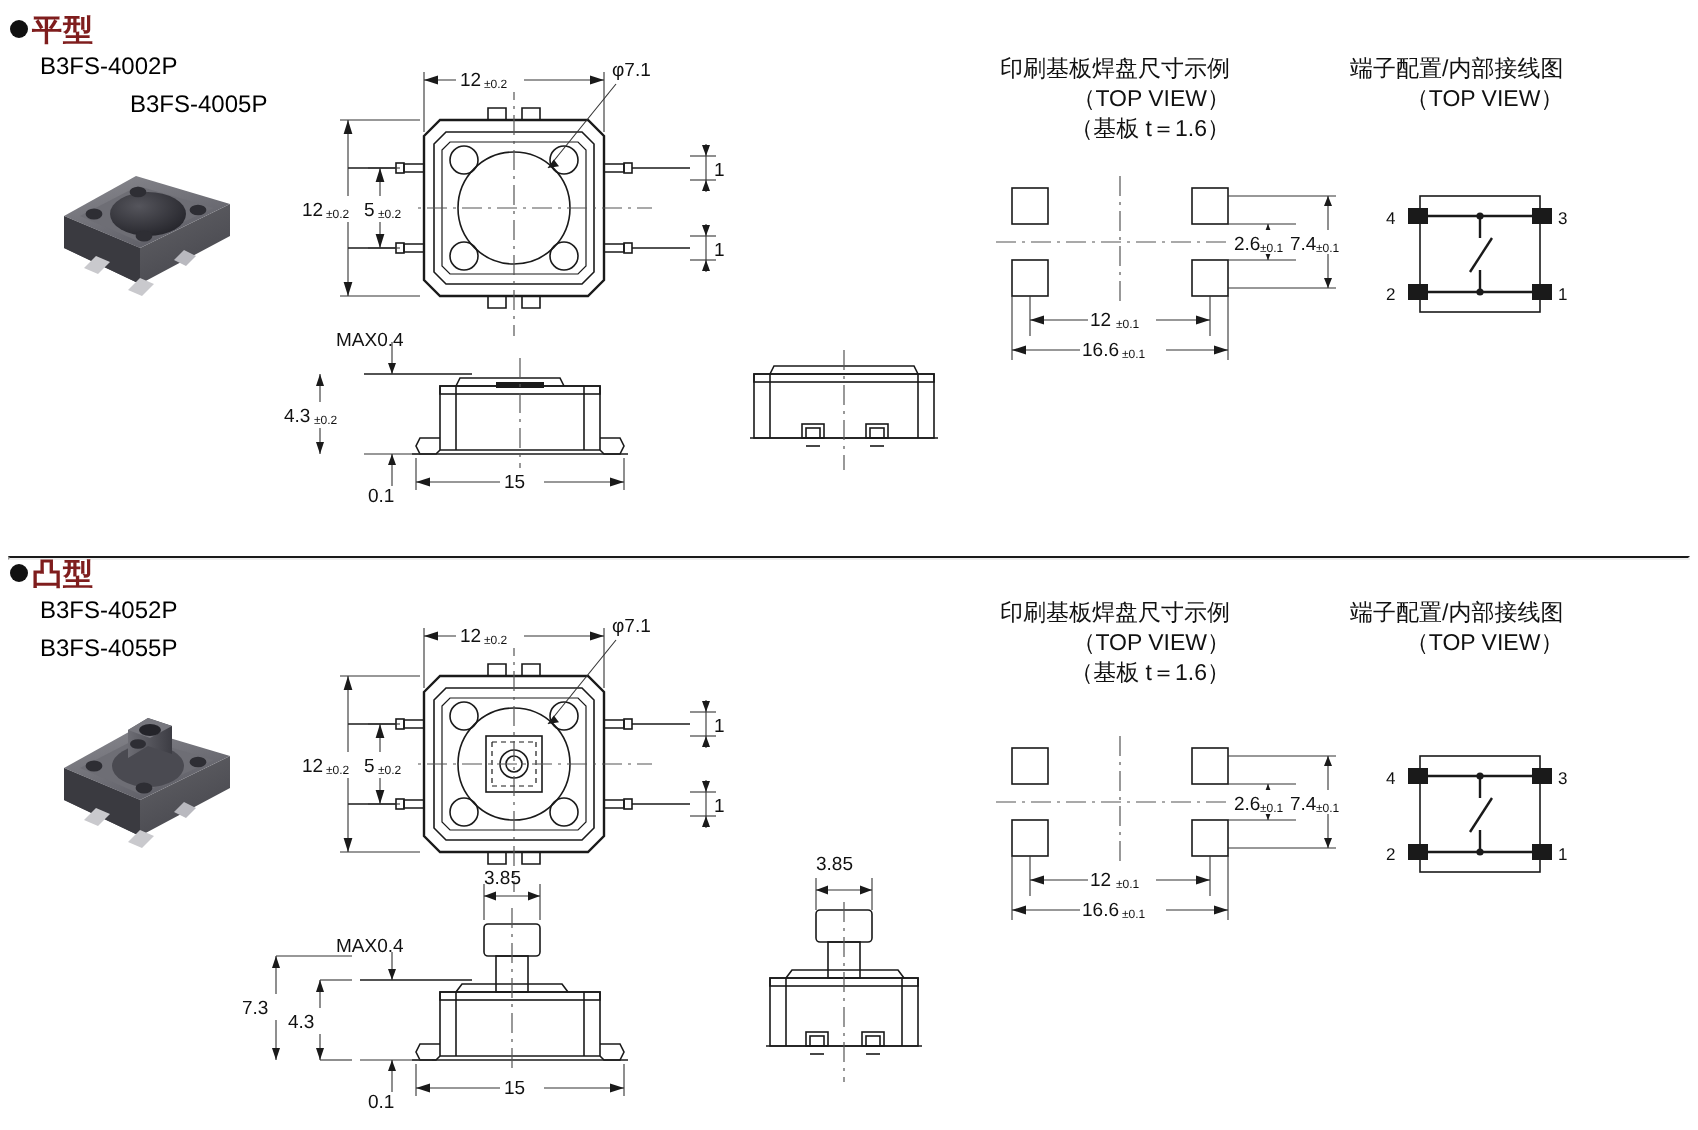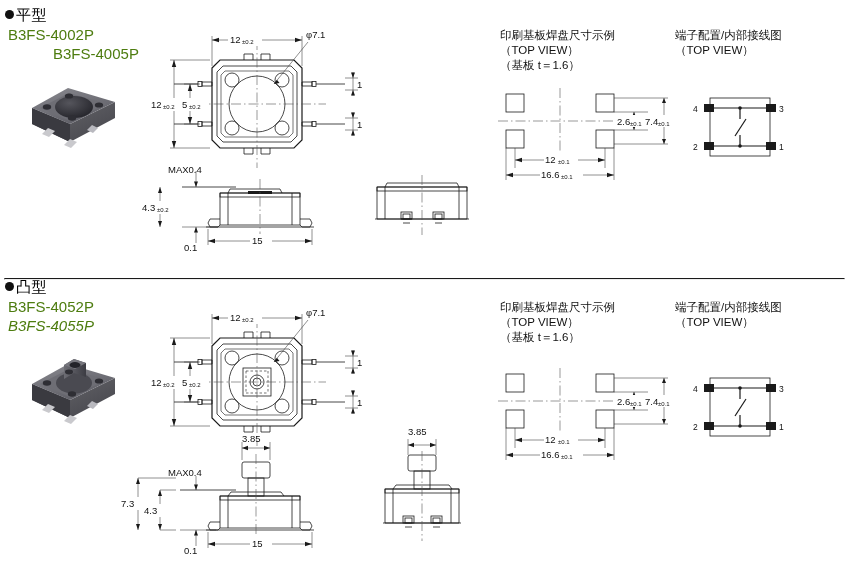--- a/index.html
+++ b/index.html
@@ -24,51 +24,53 @@
     left: 4px; top: 270px;
     width: 841px; height: 0;
     border-top: 1.4px solid #1a1a1a;
   }
 
   
   .hd-type {
     position: absolute;
     left: 5px;
     font-size: 15px;
-    color: #000000;
+    color: #7f1d1d;
     white-space: nowrap;
     letter-spacing: .5px;
+    font-weight: bold;
   }
   .hd-type .bullet {
     display: inline-block;
     width: 9px; height: 9px;
     border-radius: 50%;
     background: #111;
     margin-right: 2px;
     vertical-align: 1px;
   }
   .hd-model {
     position: absolute;
-    left: 8px;
-    font-size: 15px;
-    color: #4d7c0f;
+    left: 20px;
+    font-size: 12px;
+    color: #000000;
     white-space: nowrap;
   }
 
   
   .photo { position: absolute; }
   .photo svg { display: block; }
 
   
   .coltitle {
     position: absolute;
     font-size: 11.5px;
     line-height: 15px;
     color: #111;
     white-space: nowrap;
+    text-align: right;
   }
 
   
   .dwg { position: absolute; }
   .dwg svg { display: block; overflow: visible; }
 
   text { font-family: "Liberation Sans", "DejaVu Sans", sans-serif; fill:#111; }
   .dim   { font-size: 9.5px; }
   .dims  { font-size: 6px; }
   .dimb  { font-size: 9.5px; }
@@ -368,21 +370,21 @@
       </svg>
     </div>
   </div>
 
   <div class="sec" id="sec-proj">
 
     <div class="hd-type" style="top:6px;text-align:right;">
       <span class="bullet"></span><span>凸型</span>
     </div>
     <div class="hd-model" style="top:26px;">B3FS-4052P</div>
-    <div class="hd-model" style="top:45px;font-style:italic;">B3FS-4055P</div>
+    <div class="hd-model" style="top:45px;">B3FS-4055P</div>
 
     <div class="photo" style="left:18px; top:62px;">
       <svg width="120" height="95" viewBox="0 0 120 95">
         <defs>
           <linearGradient id="bodyB" x1="0" y1="0" x2="1" y2="1">
             <stop offset="0" stop-color="#6b6b6f"></stop>
               <stop offset="1" stop-color="#43434a"></stop>
           </linearGradient>
           <linearGradient id="topB" x1="0" y1="0" x2="0.6" y2="1">
             <stop offset="0" stop-color="#8a8a90"></stop>

